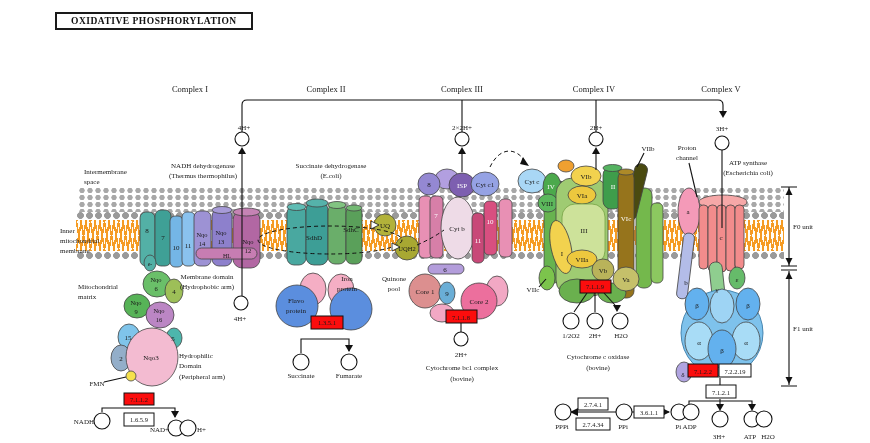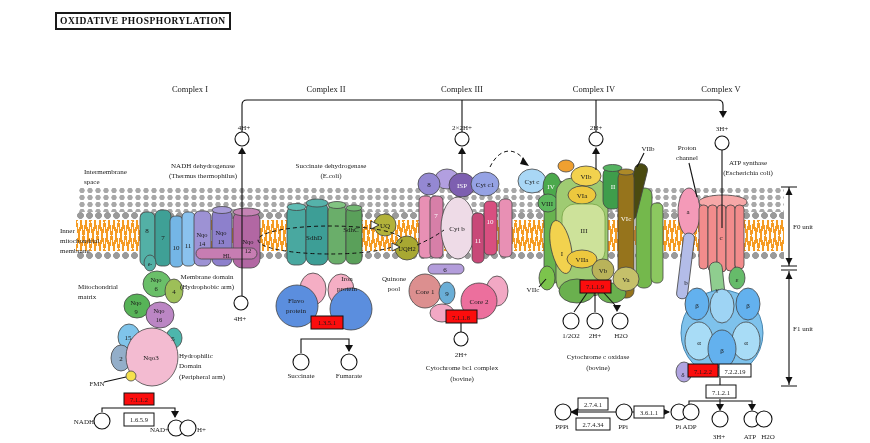--- a/index.html
+++ b/index.html
@@ -1,19 +1,19 @@
 <!DOCTYPE html>
 <html><head>
 <meta charset="utf-8">
 <style>
   html,body{margin:0;padding:0;background:#fff;}
   #stage{position:relative;width:870px;height:443px;background:#fff;overflow:hidden;
          font-family:"Liberation Serif",serif;}
   #titlebox{position:absolute;left:55px;top:12px;border:2px solid #1a1a1a;background:#fff;
-            padding:2px 3px;font-size:9.5px;font-weight:bold;letter-spacing:.5px;color:#111;}
+            padding:2px 14px;font-size:9.5px;font-weight:bold;letter-spacing:.5px;color:#111;}
   .memband{position:absolute;}
   #mem-top{left:78px;top:187px;width:706px;height:25px;
     background-image:radial-gradient(circle at 4px 3.5px,#a8a8a8 2.4px,rgba(0,0,0,0) 2.9px);
     background-size:8px 7px;}
   #mem-heads-top{left:76px;top:211px;width:708px;height:9px;
     background-image:radial-gradient(circle at 4.5px 4.5px,#9a9a9a 3.1px,rgba(0,0,0,0) 3.7px);
     background-size:9px 9px;}
   #mem-tails{left:76px;top:220px;width:708px;height:31px;background-color:#fffdf6;
     background-image:repeating-linear-gradient(100deg,#f59b23 0 1.7px,rgba(0,0,0,0) 1.7px 4.6px),
                      repeating-linear-gradient(80deg,#f59b23 0 1.7px,rgba(0,0,0,0) 1.7px 4.6px);}

